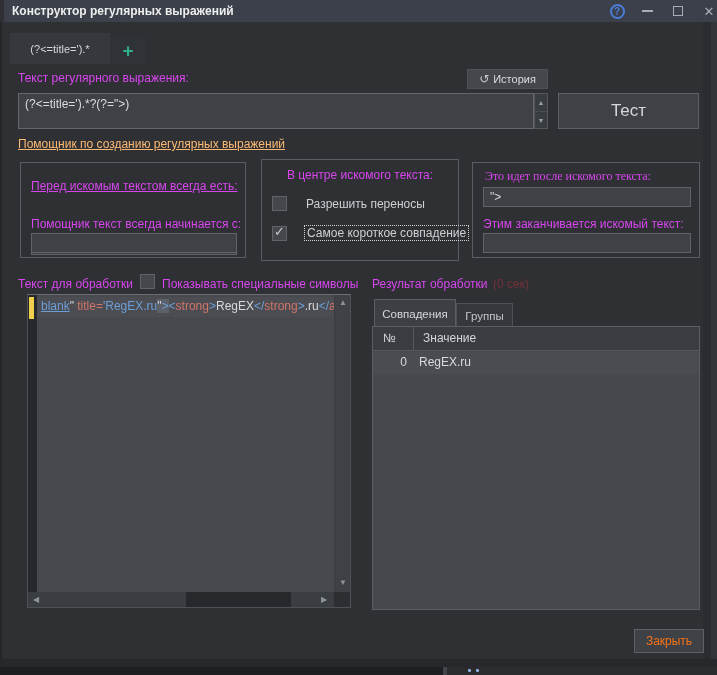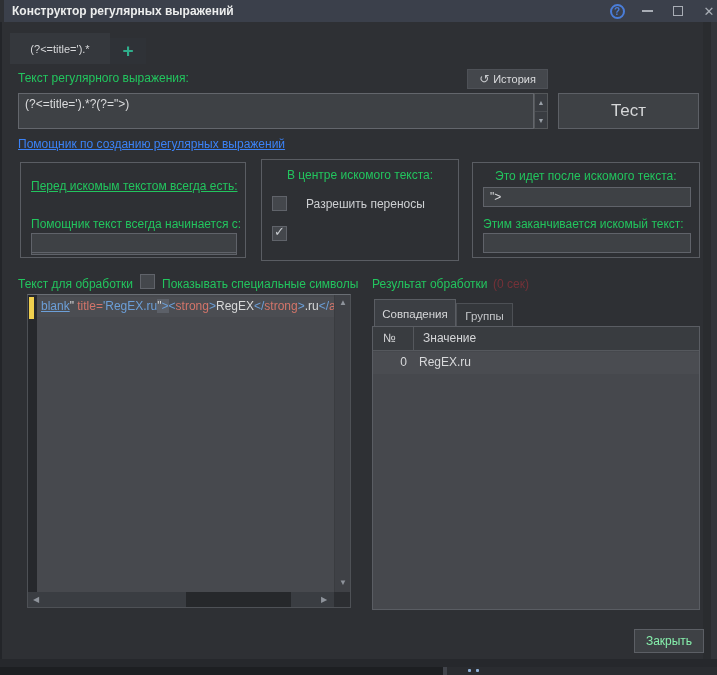--- a/index.html
+++ b/index.html
@@ -32,34 +32,34 @@
   .bottom-strip2R { left:447px; top:667px; width:270px; height:8px; background:#2a2c30; }
   .bottom-dot { top:669px; width:3px; height:3px; background:#8fb0d8; border-radius:1px; }
 
   
   .rtab-active { left:10px; top:33px; width:100px; height:31px; background:#35383d;
     display:flex; align-items:center; justify-content:center; font-size:11px; color:#d6d7d9; }
   .rtab-add { left:110px; top:38px; width:36px; height:26px; background:#2f3237;
     display:flex; align-items:center; justify-content:center; color:#2fae8b; font-size:19px; font-weight:bold; }
 
   
-  .lbl { color:#22c55e; font-size:12px; white-space:nowrap; }
+  .lbl { color:#d946ef; font-size:12px; white-space:nowrap; }
   .btn { background:#45484e; border:1px solid #55585e; color:#dcdddf; display:flex;
     align-items:center; justify-content:center; cursor:default; }
   .history-btn { left:467px; top:69px; width:81px; height:20px; font-size:11px; gap:4px; border:1px solid #4e5157; background:#44474c; }
   .history-btn .ic { font-size:12px; color:#c9cbce; }
   .regex-input { left:18px; top:93px; width:516px; height:36px; background:#3e4145; border:1px solid #63666c;
     padding:3px 6px; color:#dadbdd; font-size:12px; }
   .spinner { left:534px; top:93px; width:14px; height:36px; border:1px solid #55585b; background:#393c41; }
   .spinner .sp { width:12px; height:17px; display:flex; align-items:center; justify-content:center;
     color:#9aa0a8; font-size:7px; }
   .spinner .sp + .sp { border-top:1px solid #4a4d52; }
   .test-btn { left:558px; top:93px; width:141px; height:36px; background:#3e4145; border:1px solid #5d6066;
     font-size:17px; color:#d6d7d9; }
-  .helper-link { left:18px; top:137px; text-decoration:underline; color:#3b82f6; cursor:pointer; }
+  .helper-link { left:18px; top:137px; text-decoration:underline; color:#fdba74; cursor:pointer; }
 
   
   .group { border:1px solid #5a5d63; background:#2e3034; }
   .g1 { left:20px; top:162px; width:226px; height:96px; }
   .g2 { left:261px; top:159px; width:198px; height:102px; }
   .g3 { left:472px; top:162px; width:228px; height:96px; }
   .ginput { position:absolute; background:#3e4145; border:1px solid #60636a; height:20px;
     padding:1px 6px; color:#dadbdd; font-size:12px; line-height:17px; }
   .checkbox { position:absolute; width:15px; height:15px; background:#44474c; border:1px solid #60636a; }
   .checkbox .mark { display:none; position:absolute; left:1px; top:-3px; color:#c9ccd0; font-size:13px; }
@@ -94,21 +94,21 @@
   .res-table { left:372px; top:326px; width:328px; height:284px; border:1px solid #5a5d63; background:#46484d; }
   .rt-header { position:absolute; left:0; top:0; width:326px; height:24px; background:#393c40; border-bottom:1px solid #55585d; }
   .rt-header .csep { position:absolute; left:40px; top:0; width:1px; height:24px; background:#55585d; }
   .rt-h-num { position:absolute; left:10px; top:4px; color:#d5d6d8; }
   .rt-h-val { position:absolute; left:50px; top:4px; color:#d5d6d8; }
   .rt-row { position:absolute; left:0; width:326px; height:22px; background:#4a4c51; }
   .rt-row .c-num { position:absolute; left:0; top:3px; width:34px; text-align:right; color:#d8d9db; }
   .rt-row .c-val { position:absolute; left:46px; top:3px; color:#d8d9db; }
 
   .close-btn { left:634px; top:629px; width:70px; height:24px; background:#3e4145; border:1px solid #5c5f65;
-    font-size:12px; color:#86efac; }
+    font-size:12px; color:#f97316; }
 </style>
 </head>
 <body>
 
 <div class="abs titlebar">
   <div class="abs title">Конструктор регулярных выражений</div>
   <div class="abs winbtn" style="left:600px;width:26px;">
     <div class="help-circle">?</div>
   </div>
   <div class="abs winbtn" style="left:630px;width:26px;">
@@ -160,24 +160,25 @@
 
 <div class="abs group g2">
   <div class="lbl" style="position:absolute;left:0;top:8px;width:100%;text-align:center;">В центре искомого текста:</div>
   <div class="checkbox" style="left:10px;top:36px;">
     
   </div>
   <div class="cb-label" style="left:33px;top:37px;">Разрешить переносы</div>
   <div class="checkbox checked" style="left:10px;top:66px;">
     <span class="mark">✓</span>
   </div>
+  <div class="cb-label focused" style="left:31px;top:65px;">Самое короткое совпадение</div>
 </div>
 
 <div class="abs group g3">
-  <div class="lbl" style="position:absolute;left:22px;top:6px;">Это идет после искомого текста:</div>
+  <div class="lbl" style="position:absolute;left:12px;top:6px;font-family:Liberation Serif, serif;">Это идет после искомого текста:</div>
   <div class="ginput" style="left:10px;top:24px;width:208px;">
     <span>"&gt;</span>
   </div>
   <div class="lbl" style="position:absolute;left:10px;top:54px;">Этим заканчивается искомый текст:</div>
   <div class="ginput" style="left:10px;top:70px;width:208px;">
     <span></span>
   </div>
 </div>
 
 <div class="abs lbl" style="left:18px;top:277px;">Текст для обработки</div>

